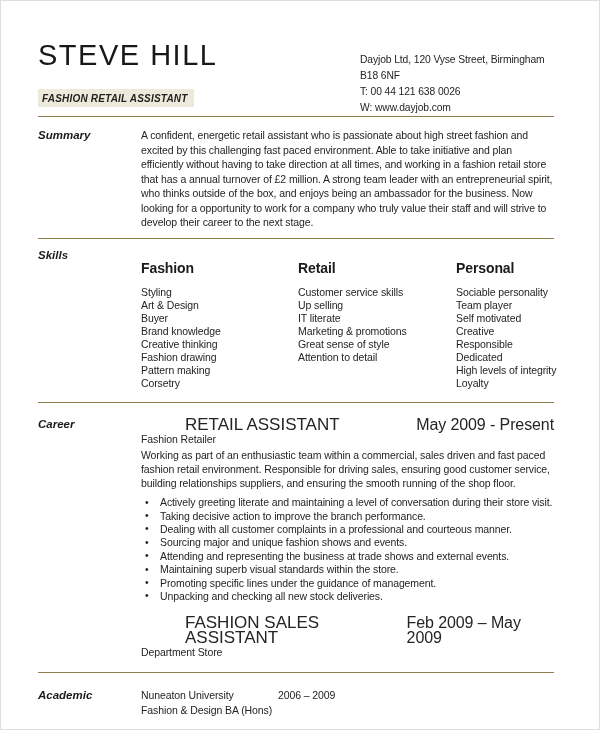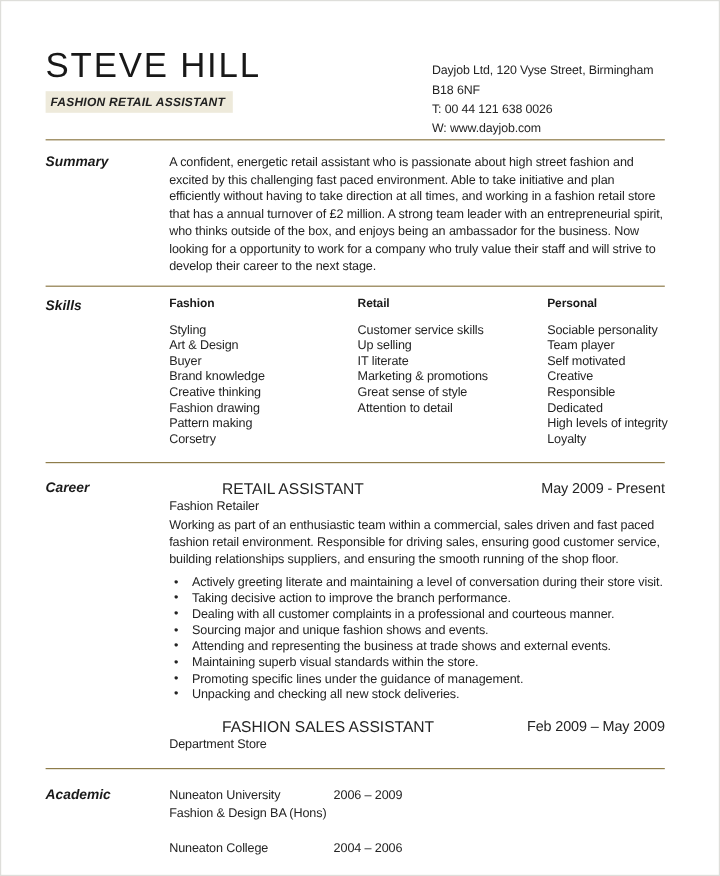--- a/index.html
+++ b/index.html
@@ -16,21 +16,21 @@
     position: relative;
   }
 
   
   .header { display: flex; align-items: flex-start; }
   .name {
     margin: 0; font-size: 29px; font-weight: 400;
     letter-spacing: 1.5px; line-height: 31px; color: #181818;
   }
   .badge {
-    display: inline-block; margin-top: 5px;
+    display: inline-block; margin-top: 18px;
     background: #eeeadb; color: #222;
     font-size: 10px; font-weight: 700; font-style: italic;
     letter-spacing: 0.2px; padding: 4px 6px 3px 4px;
   }
   .contact {
     margin-left: auto; width: 194px; flex: none;
     font-size: 10.3px; line-height: 16px; letter-spacing: -0.1px;
     margin-top: 12px; color: #242424;
   }
 
@@ -50,29 +50,29 @@
   
   .sec-summary { padding: 11px 0 8px 0; }
   .summary-text { line-height: 14.5px; }
 
   
   .sec-skills { padding: 9px 0 12px 0; }
   .skills-grid { display: flex; }
   .skill-col-0 { width: 157px; flex: none; }
   .skill-col-1 { width: 158px; flex: none; }
   .skill-col-2 { flex: 1; }
-  .skill-head { font-size: 10px; font-weight: 700; margin: 0 0 10px 0; color: #1a1a1a; }
+  .skill-head { font-size: 14px; font-weight: 700; margin: 12px 0 10px 0; color: #1a1a1a; }
   .skill-list { list-style: none; margin: 0; padding: 0; line-height: 13px; }
   .skill-list li { white-space: nowrap; }
 
   
   .sec-career { padding: 14px 0 12px 0; }
   .job-head { display: flex; justify-content: space-between; line-height: 15px; }
-  .job-title { font-size: 13px; letter-spacing: 0; padding-left: 44px; }
-  .job-dates { font-size: 12px; }
+  .job-title { font-size: 17px; letter-spacing: 0; padding-left: 44px; }
+  .job-dates { font-size: 16px; }
   .job-employer { line-height: 15px; }
   .job-desc { margin: 1px 0 0 0; line-height: 14.2px; }
   .bullets { list-style: none; margin: 6px 0 0 3px; padding: 0; line-height: 13.4px; }
   .bullets li { position: relative; padding-left: 16px; white-space: nowrap; }
   .bullets li::before { content: "\2022"; position: absolute; left: 1px; top: -0.5px; }
   .job + .job { margin-top: 12px; }
 
   
   .sec-academic { padding: 15px 0 0 0; }
   .edu-entry { display: flex; line-height: 15px; }

